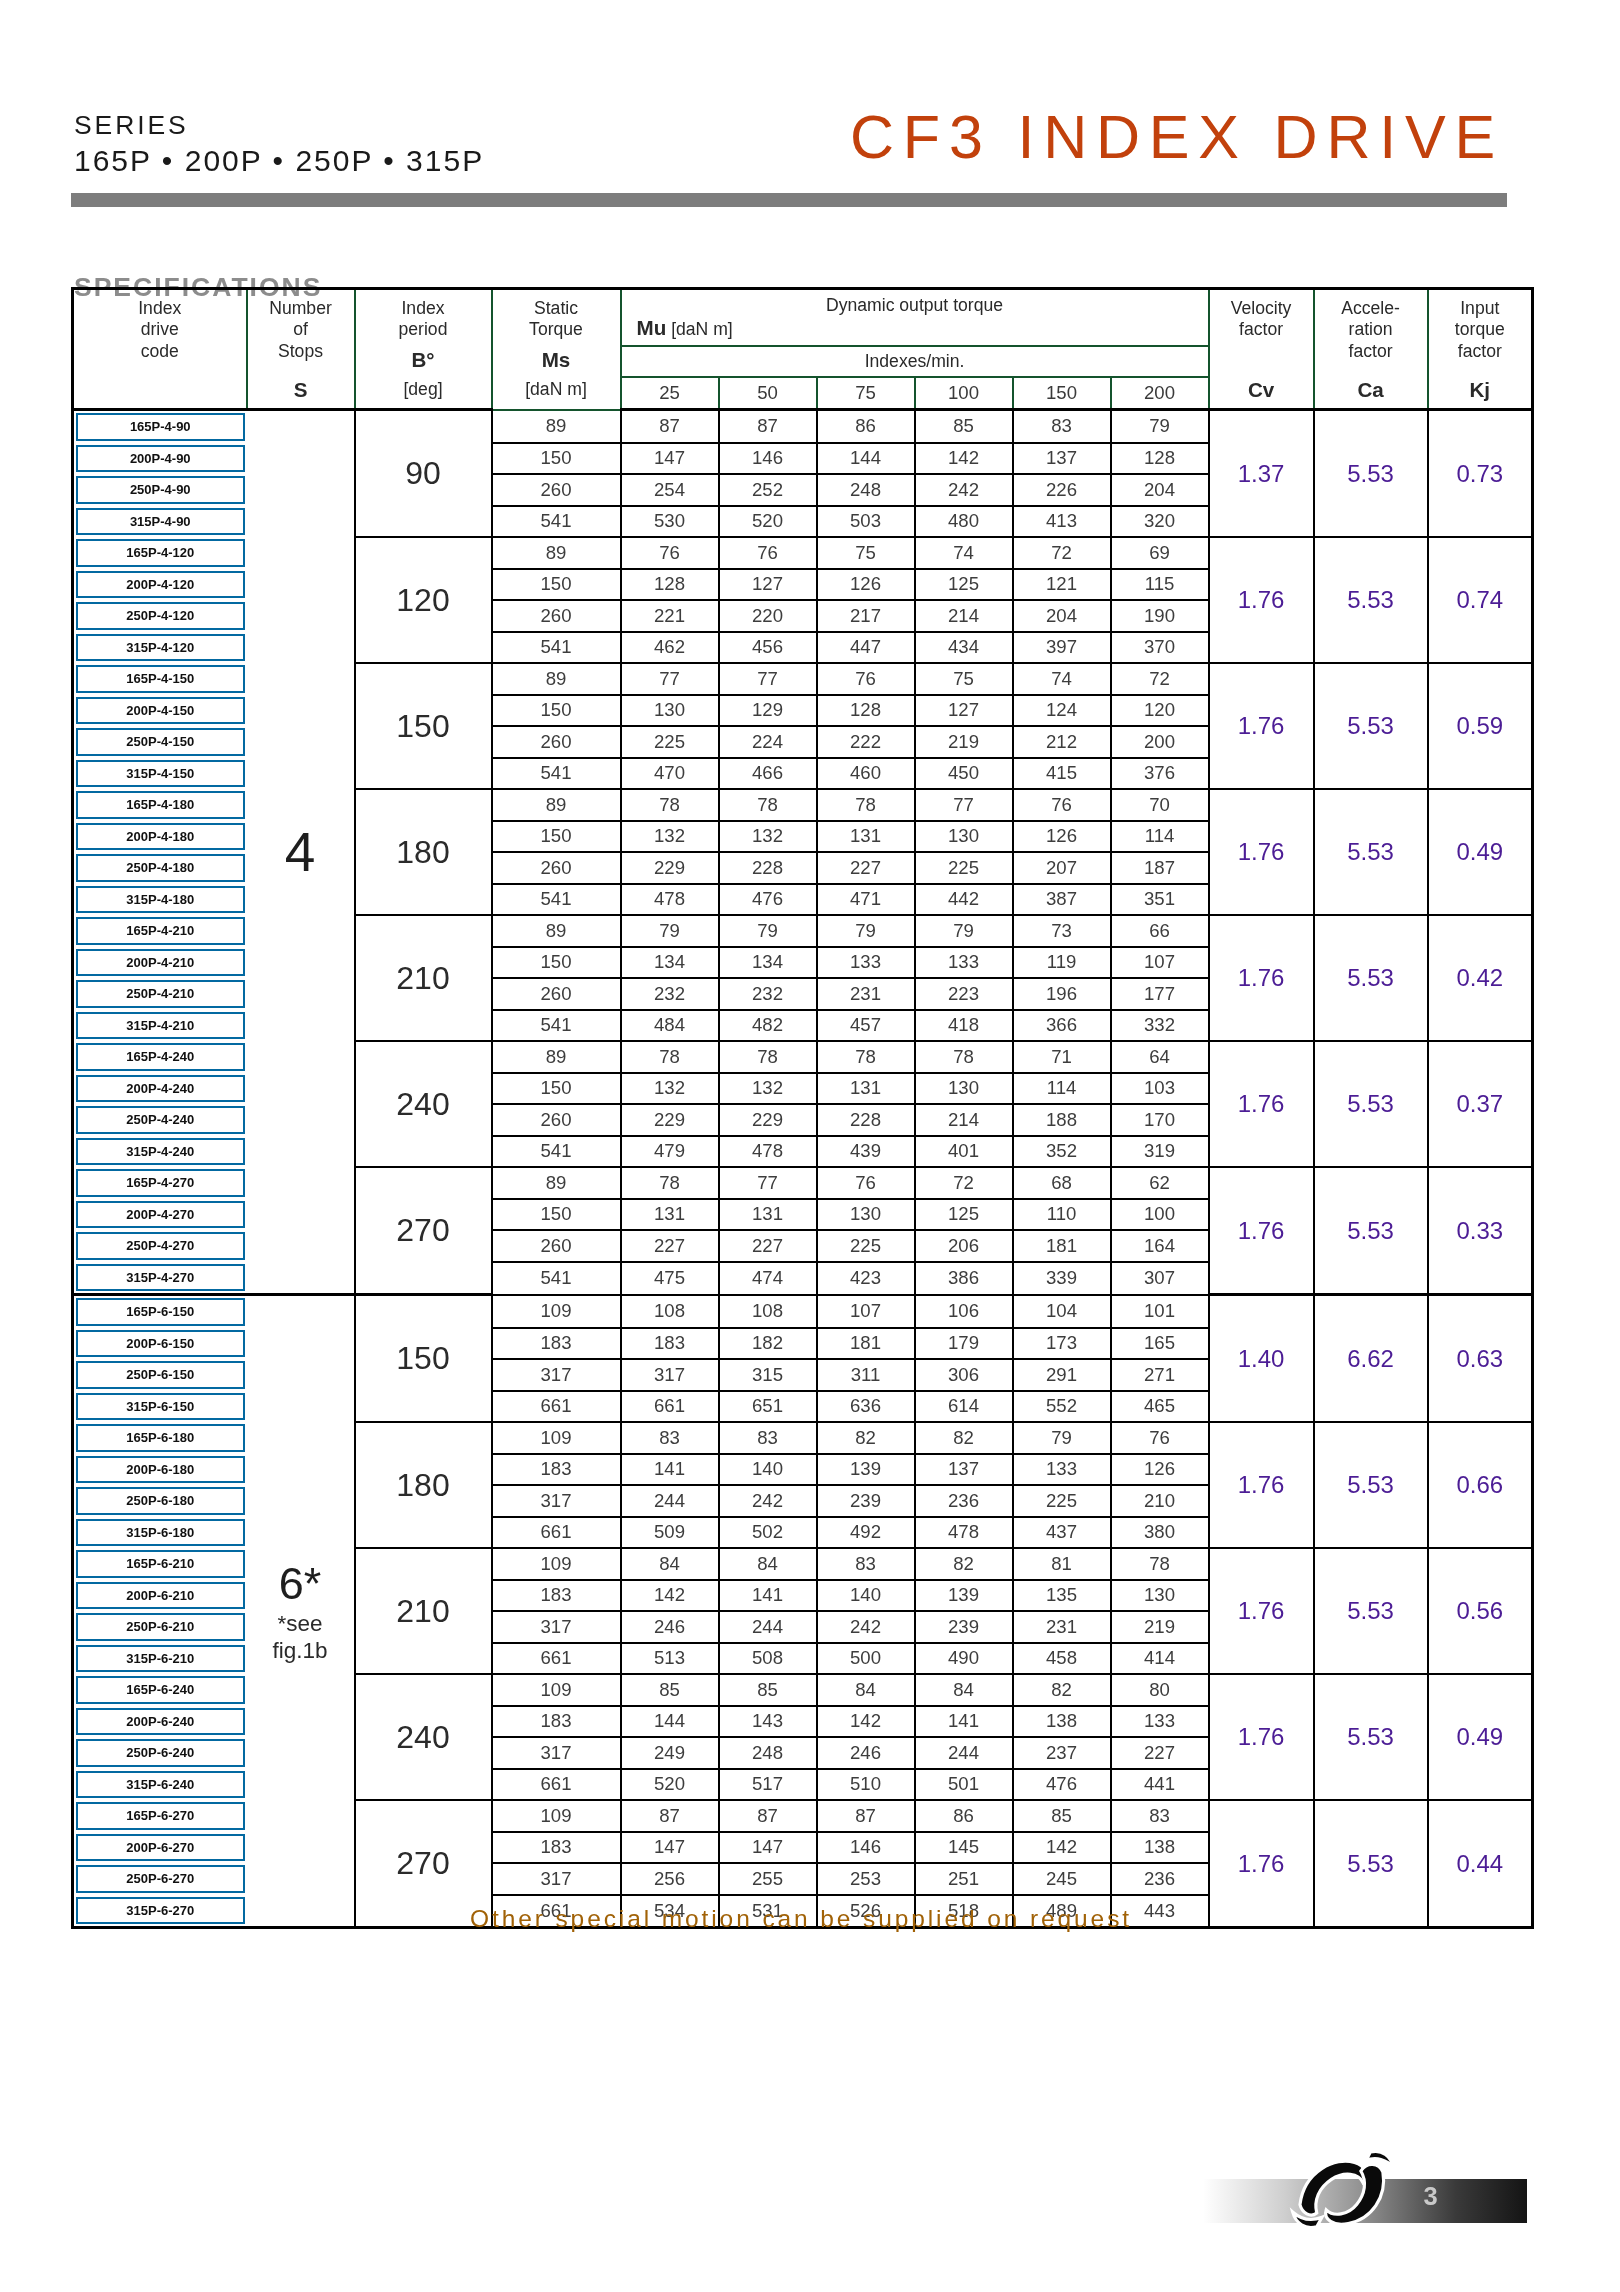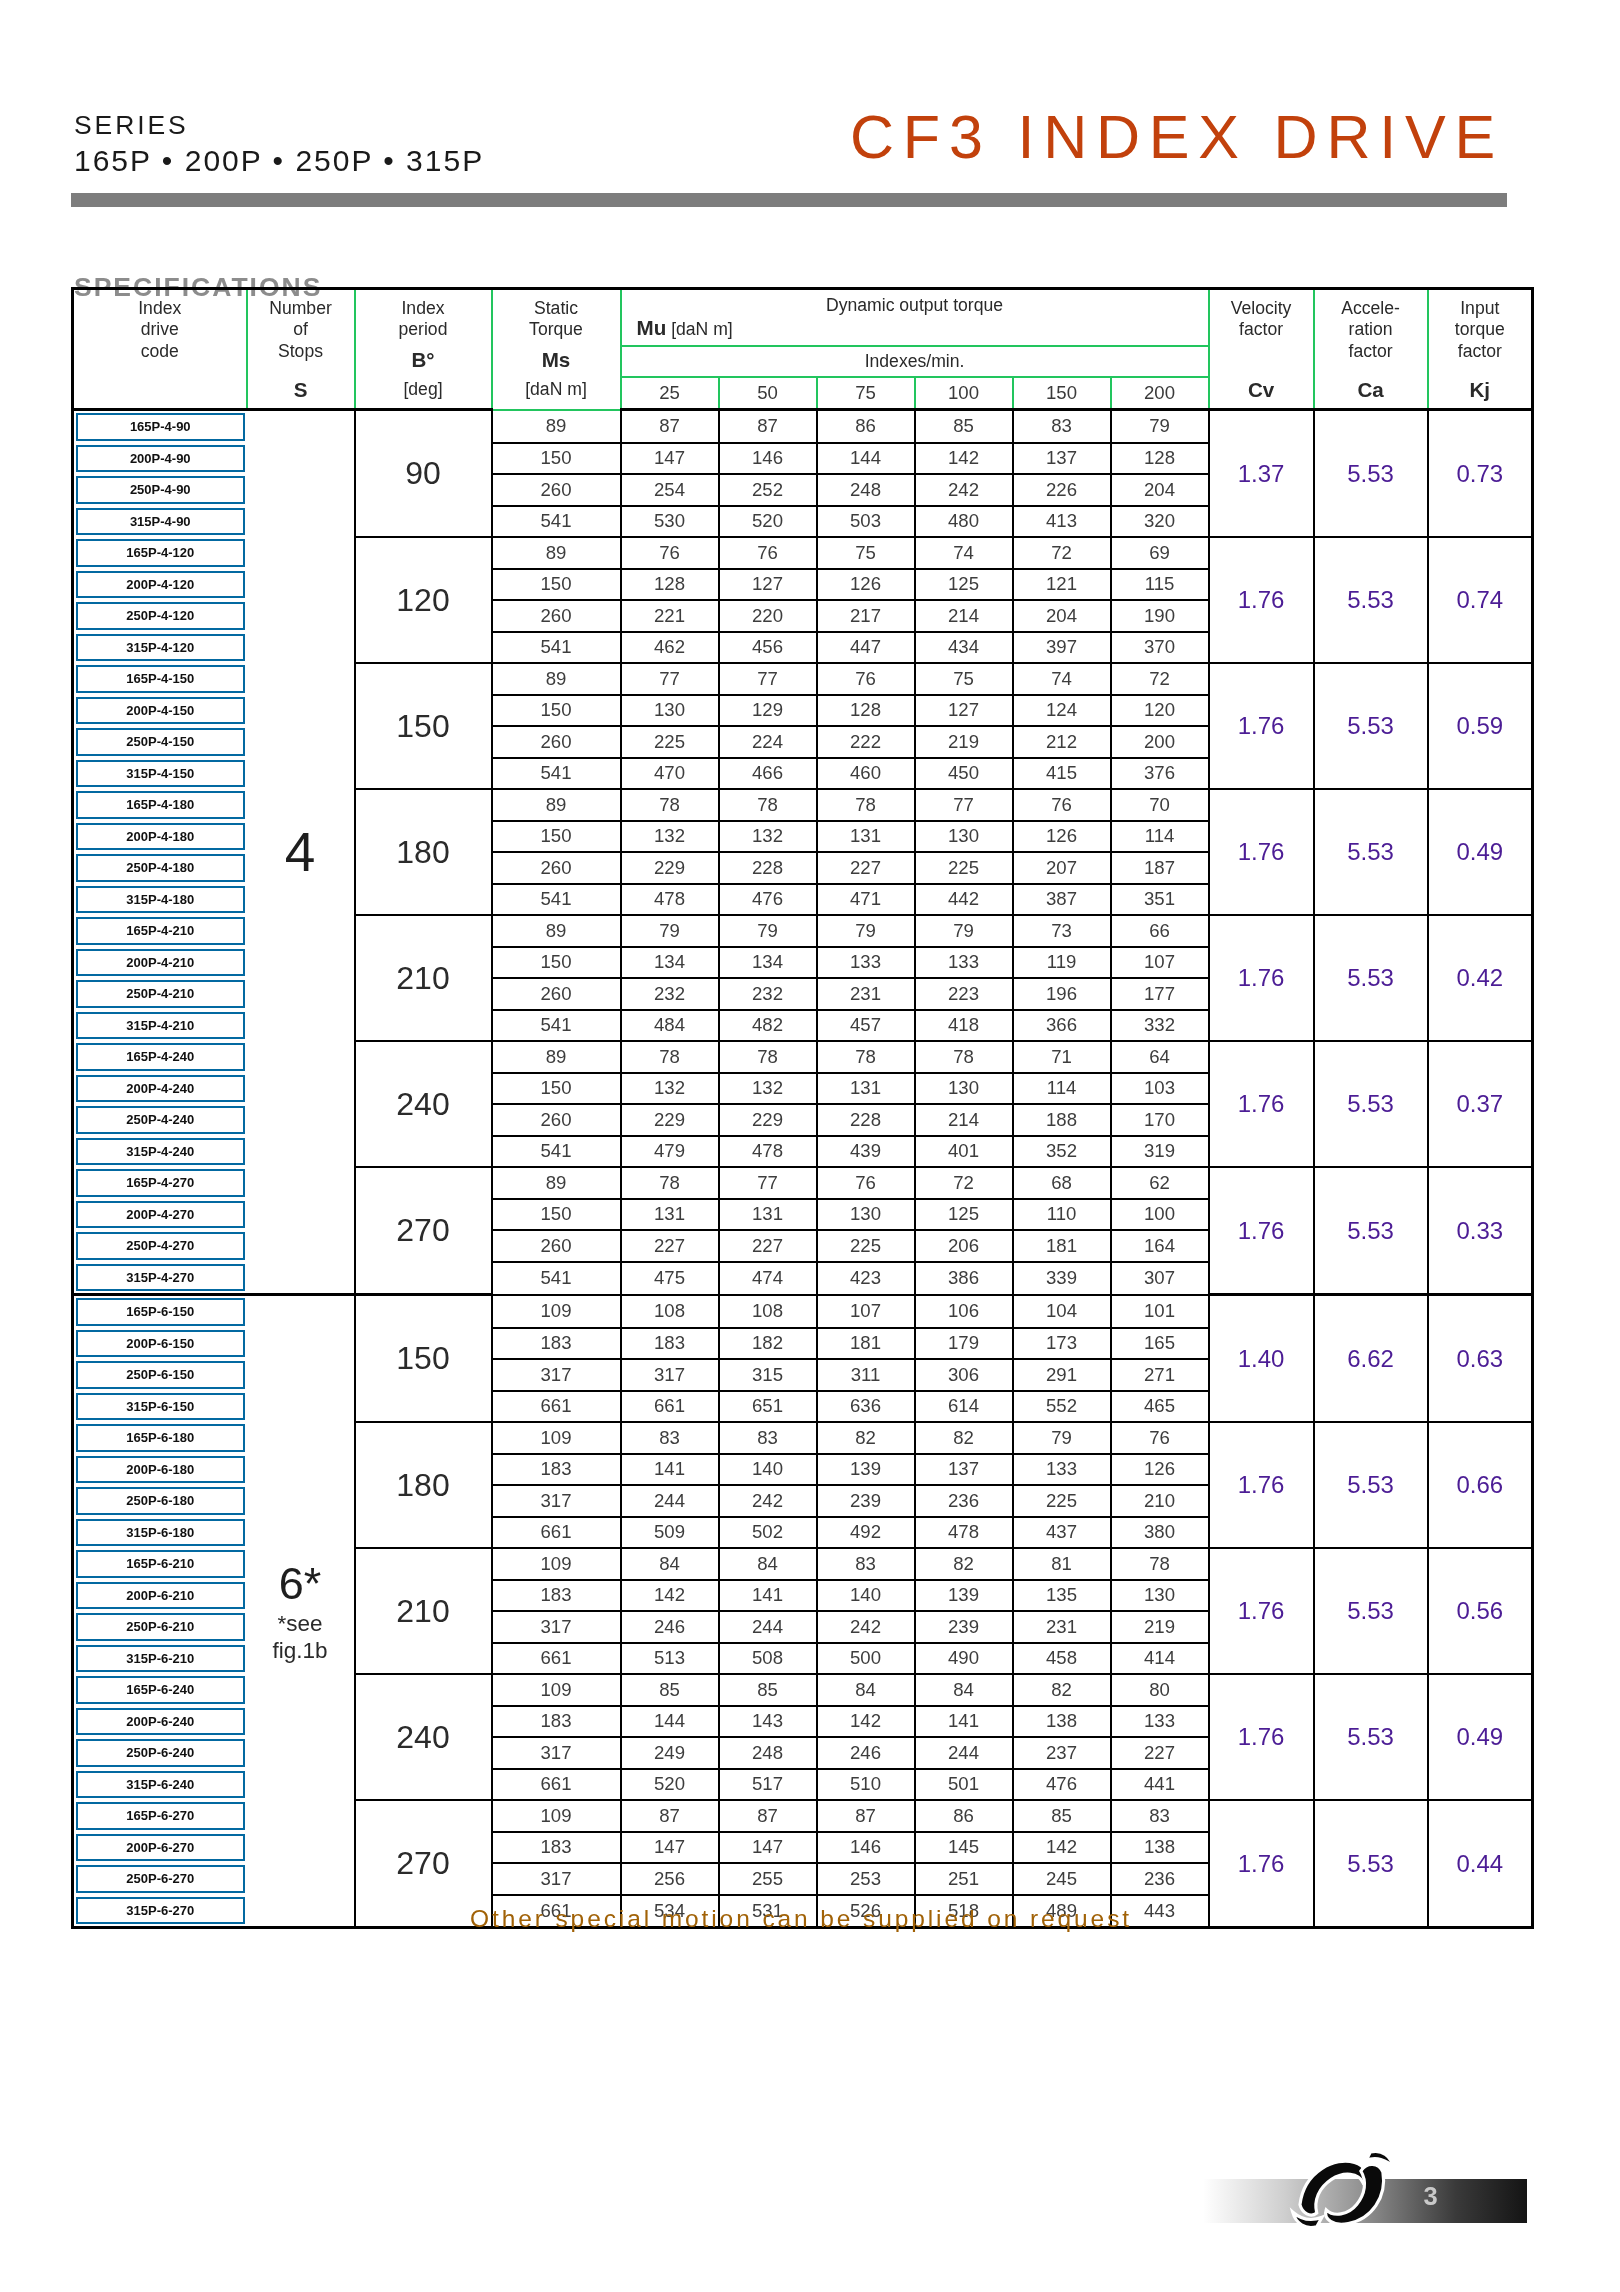--- a/index.html
+++ b/index.html
@@ -14,21 +14,21 @@
   .page-title{position:absolute;right:116px;top:102px;font-size:61px;letter-spacing:8.8px;font-weight:400;color:#c2410c;white-space:nowrap;}
   .title-rule{position:absolute;left:71px;top:193px;width:1436px;height:13.7px;background:#7d7d7d;}
   .section-heading{position:absolute;left:74px;top:231px;font-size:26.5px;font-weight:bold;letter-spacing:2px;color:#8c8c8c;margin-top:41px;}
 
   
   .table-wrap{position:absolute;left:71px;top:287px;width:1460px;}
   table.spec{border-collapse:collapse;width:1460px;table-layout:fixed;border:3.9px solid #000;}
   table.spec th,table.spec td{padding:0;text-align:center;vertical-align:middle;}
 
   
-  thead th{border:2px solid #22c55e;font-weight:normal;font-size:17.6px;line-height:21.6px;color:#2a2a2a;}
+  thead th{border:2px solid #14532d;font-weight:normal;font-size:17.6px;line-height:21.6px;color:#2a2a2a;}
   thead tr.h3 th{border-bottom:3.9px solid #000;}
   .tallhead{vertical-align:middle;}
   .tallhead .inner{display:flex;flex-direction:column;justify-content:space-between;height:103px;padding:4.9px 0;}
   .hline{white-space:pre-line;}
   .sym{font-weight:bold;font-size:20.6px;}
   .dyn-title{font-size:17.6px;padding-top:2.9px;}
   .dyn-mu{text-align:left;padding-left:15px;font-size:17.6px;padding-bottom:2px;}
   th.dyn-h{height:55px;vertical-align:middle;margin-top:12px;}
   th.idx-h{height:29px;text-align:left;padding-left:9.8px;font-size:17.6px;}
   th.rate{height:30px;font-size:18.6px;color:#3a3a3a;}

